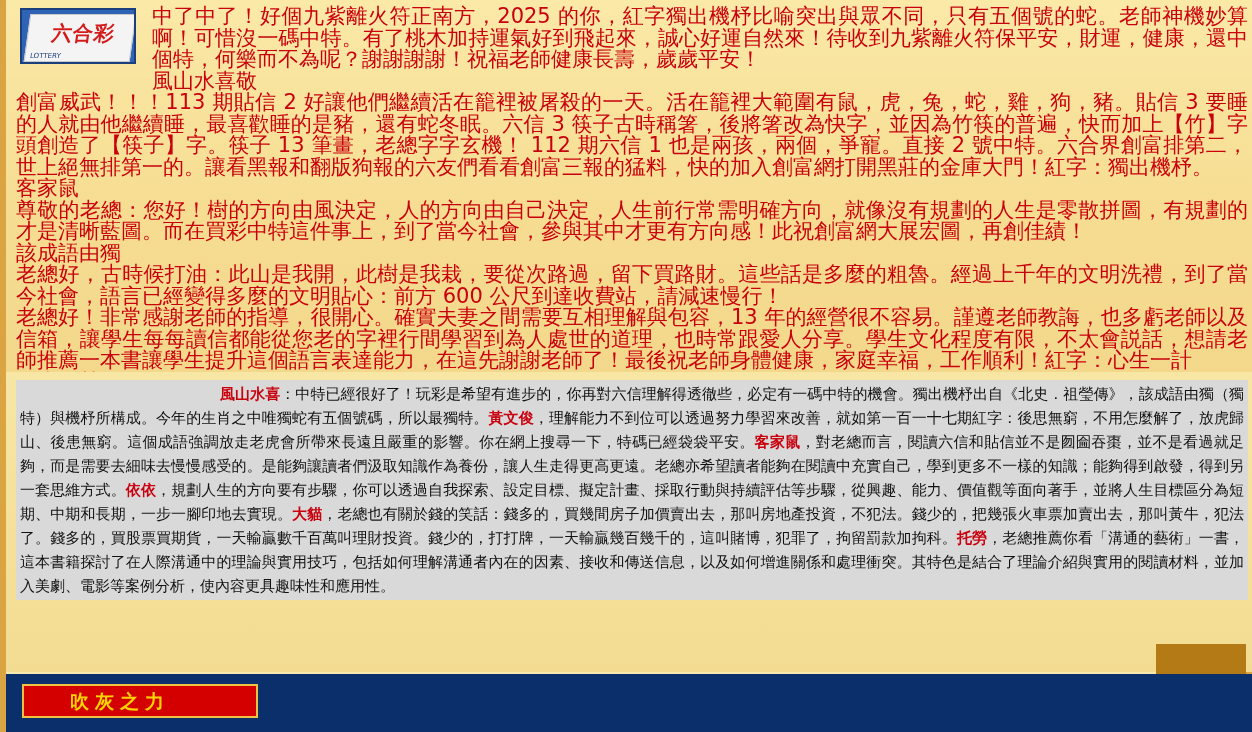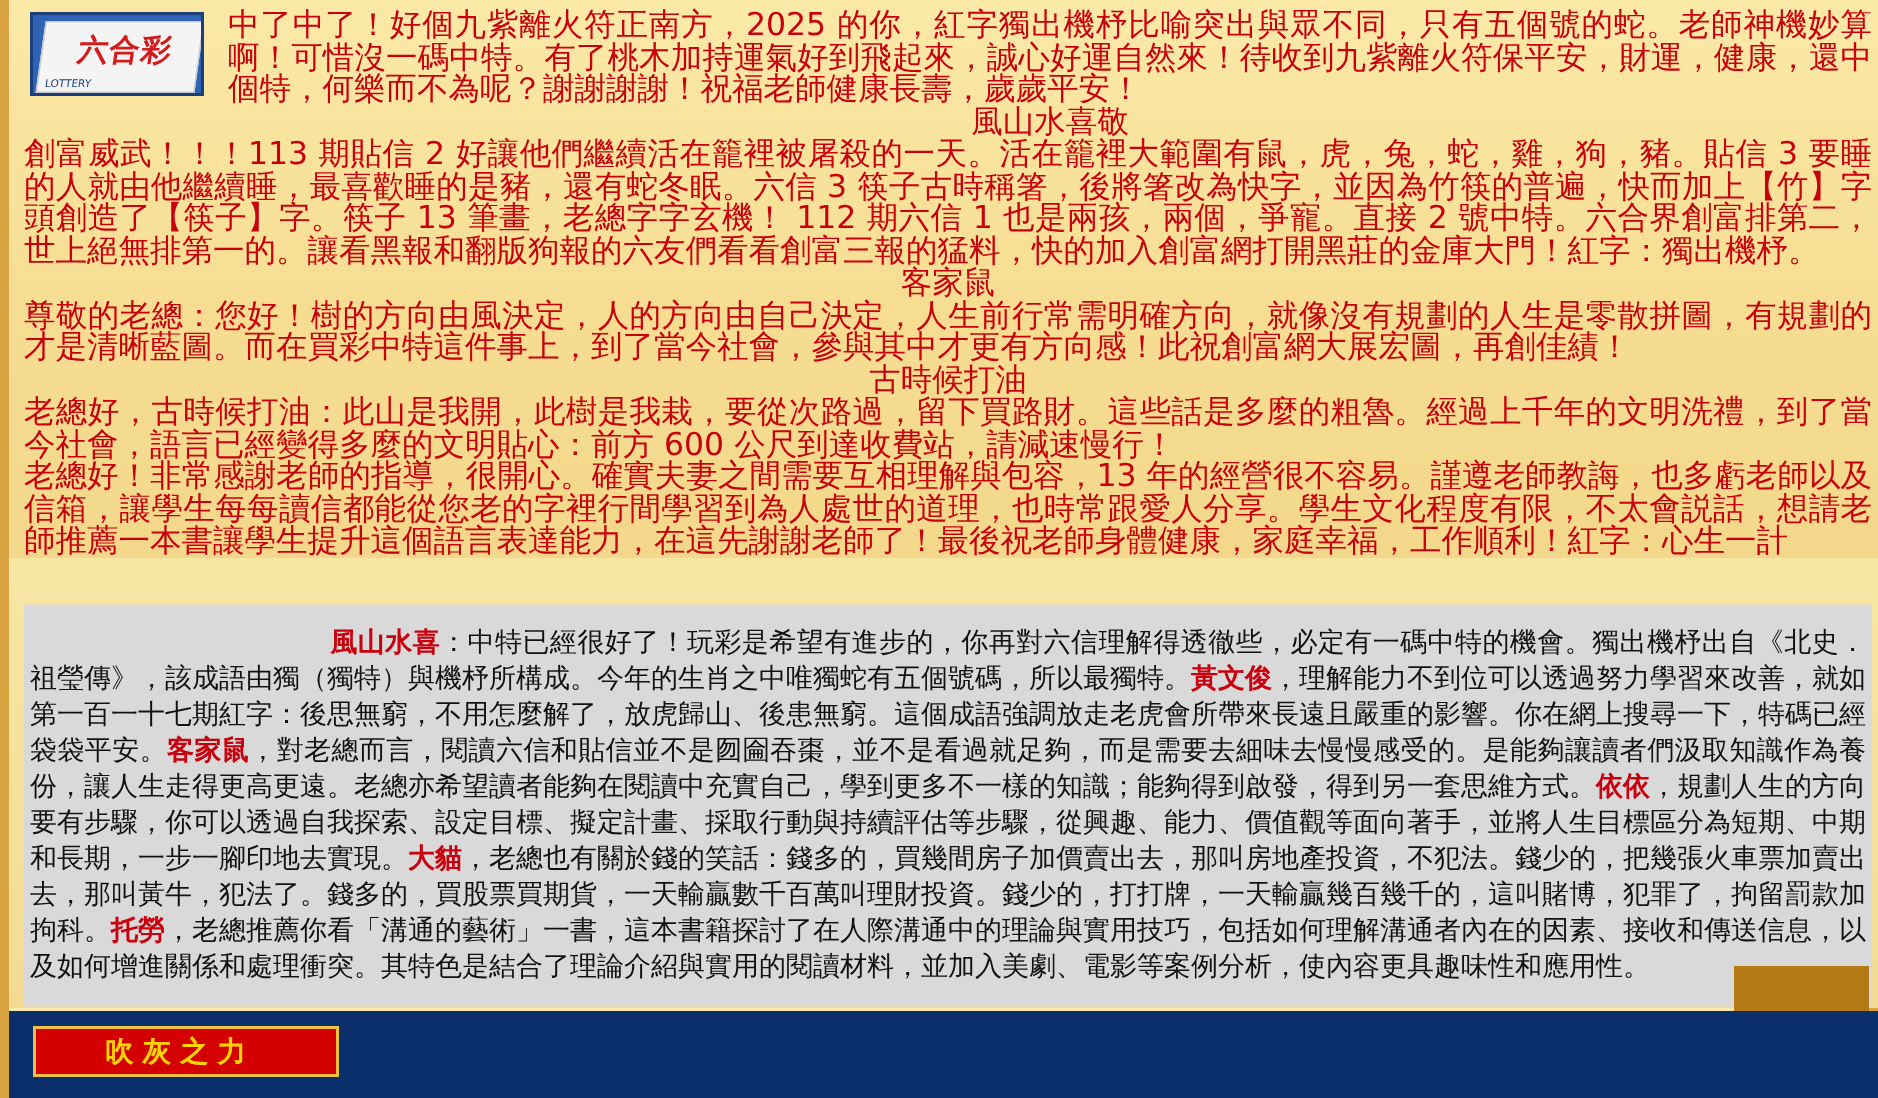--- a/index.html
+++ b/index.html
@@ -77,43 +77,42 @@
     color: #c9000d;
     font-size: 21px;
     line-height: 21.5px;
     text-align: justify;
     font-family: "DejaVu Sans", "Liberation Sans", sans-serif;
   }
   .block-indent {
     margin-left: 136px;
   }
   .sig {
-    text-align: center;
+    text-align: left;
     display: block;
   }
   
   .mid-panel {
     position: absolute;
     left: 0;
     top: 372px;
     width: 1252px;
     height: 300px;
     background: linear-gradient(180deg, #f7e6a4 0%, #f3dc92 100%);
     box-sizing: border-box;
     padding: 8px 10px;
   }
   .reply-body {
     background: #d9d9d9;
     color: #111;
-    font-size: 18px;
+    font-size: 15px;
     line-height: 24px;
     text-align: justify;
-    padding: 14px 4px;
+    padding: 2px 4px;
     font-family: "DejaVu Sans", "Liberation Sans", sans-serif;
-    margin-top: 23px;
   }
   .name-red {
     color: #c9000d;
     font-weight: bold;
   }
   .reply-indent {
     display: inline-block;
     width: 200px;
   }
   
@@ -122,21 +121,21 @@
     left: 0;
     bottom: 0;
     width: 1252px;
     height: 58px;
     background: #0b2f6b;
   }
   .ribbon {
     position: absolute;
     left: 16px;
     top: 10px;
-    width: 204px;
+    width: 236px;
     height: 34px;
     background: #d40000;
     border: 2px solid #f0c040;
     box-sizing: border-box;
   }
   .ribbon-text {
     position: absolute;
     left: 0;
     top: 0;
     width: 192px;
@@ -187,21 +186,21 @@
     </div>
 
 
     <div class="red-text">
       <span>創富威武！！！113 期貼信 2 好讓他們繼續活在籠裡被屠殺的一天。活在籠裡大範圍有鼠，虎，兔，蛇，雞，狗，豬。貼信 3 要睡的人就由他繼續睡，最喜歡睡的是豬，還有蛇冬眠。六信 3 筷子古時稱箸，後將箸改為快字，並因為竹筷的普遍，快而加上【竹】字頭創造了【筷子】字。筷子 13 筆畫，老總字字玄機！ 112 期六信 1 也是兩孩，兩個，爭寵。直接 2 號中特。六合界創富排第二，世上絕無排第一的。讓看黑報和翻版狗報的六友們看看創富三報的猛料，快的加入創富網打開黑莊的金庫大門！紅字：獨出機杼。</span>
       <span class="sig">客家鼠</span>
     </div>
 
     <div class="red-text">
       <span>尊敬的老總：您好！樹的方向由風決定，人的方向由自己決定，人生前行常需明確方向，就像沒有規劃的人生是零散拼圖，有規劃的才是清晰藍圖。而在買彩中特這件事上，到了當今社會，參與其中才更有方向感！此祝創富網大展宏圖，再創佳績！</span>
-      <span class="sig">古時候打油</span>
+      <span class="sig">該成語由獨</span>
     </div>
 
     <div class="red-text">
       <span>老總好，古時候打油：此山是我開，此樹是我栽，要從次路過，留下買路財。這些話是多麼的粗魯。經過上千年的文明洗禮，到了當今社會，語言已經變得多麼的文明貼心：前方 600 公尺到達收費站，請減速慢行！</span>
     </div>
 
     <div class="red-text">
       <span>老總好！非常感謝老師的指導，很開心。確實夫妻之間需要互相理解與包容，13 年的經營很不容易。謹遵老師教誨，也多虧老師以及信箱，讓學生每每讀信都能從您老的字裡行間學習到為人處世的道理，也時常跟愛人分享。學生文化程度有限，不太會説話，想請老師推薦一本書讓學生提升這個語言表達能力，在這先謝謝老師了！最後祝老師身體健康，家庭幸福，工作順利！紅字：心生一計</span>
       <span class="sig">學生托勞</span>
     </div>

